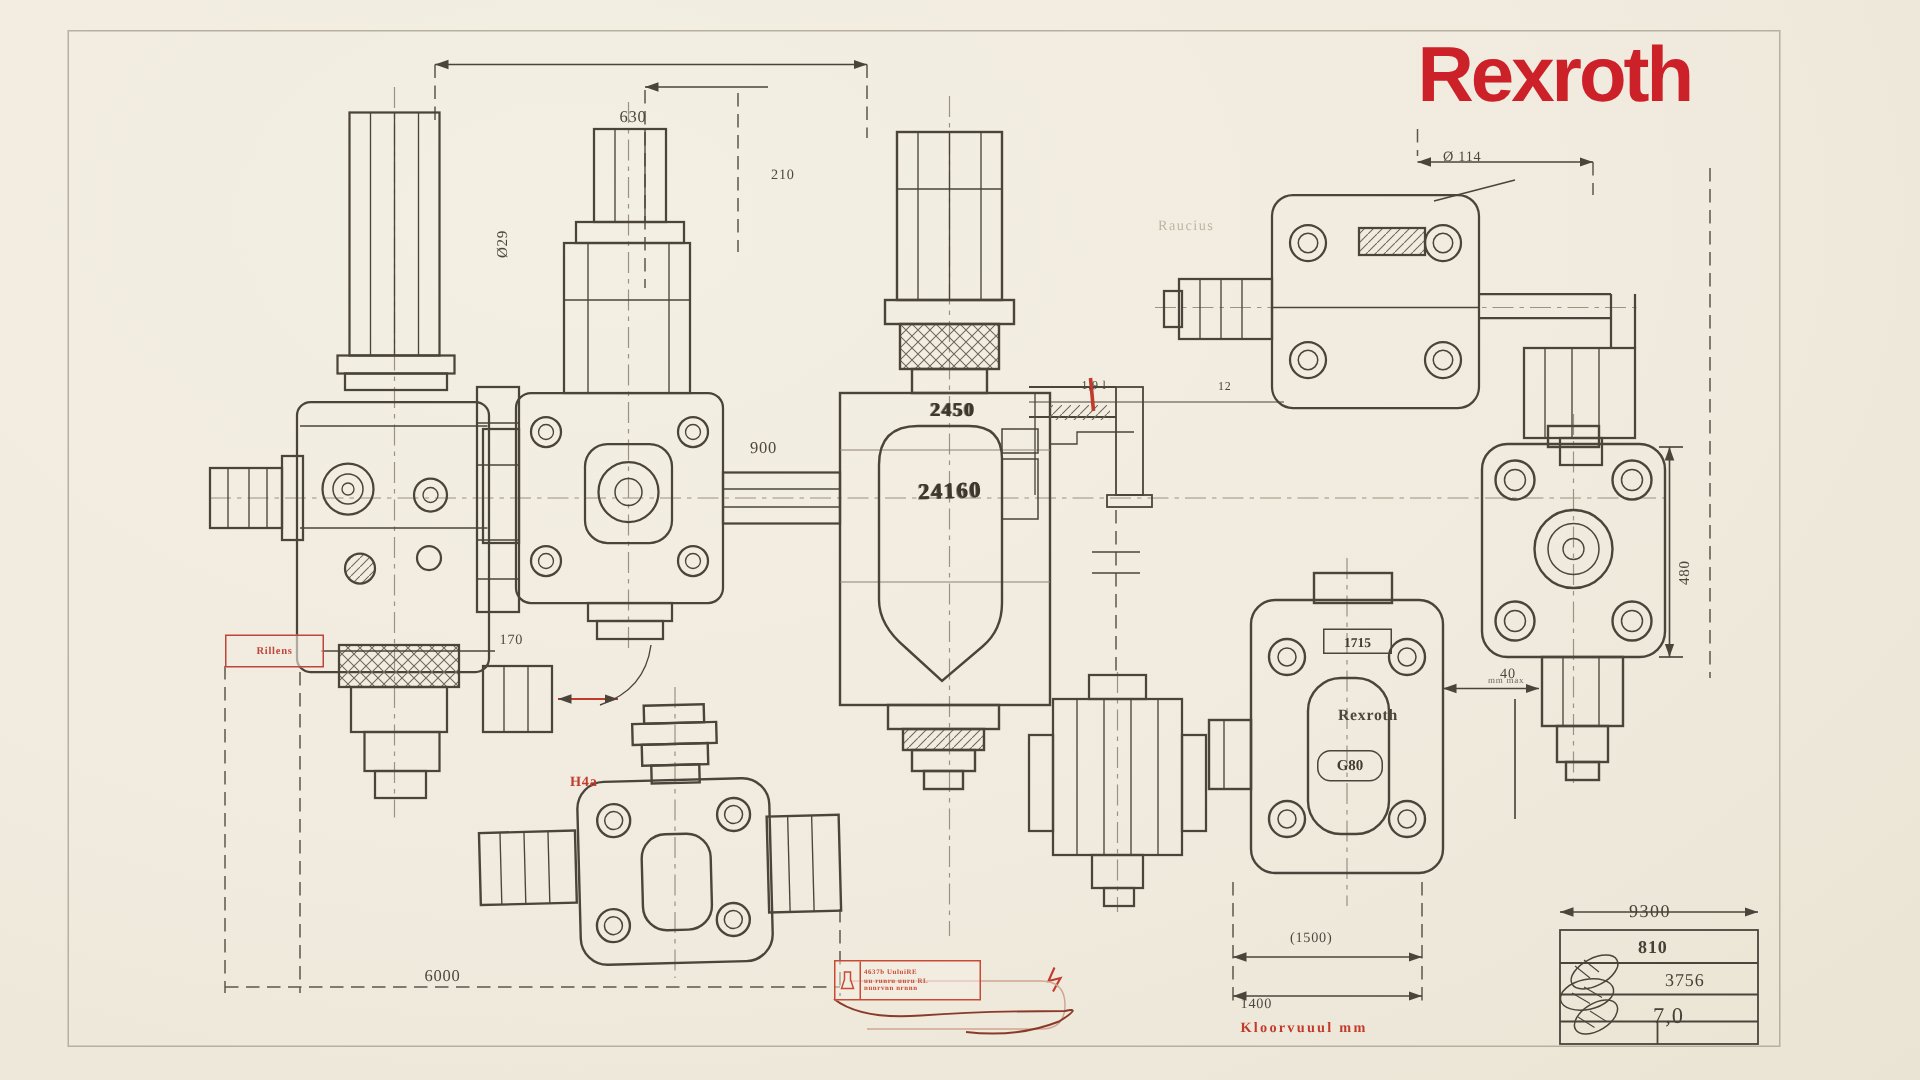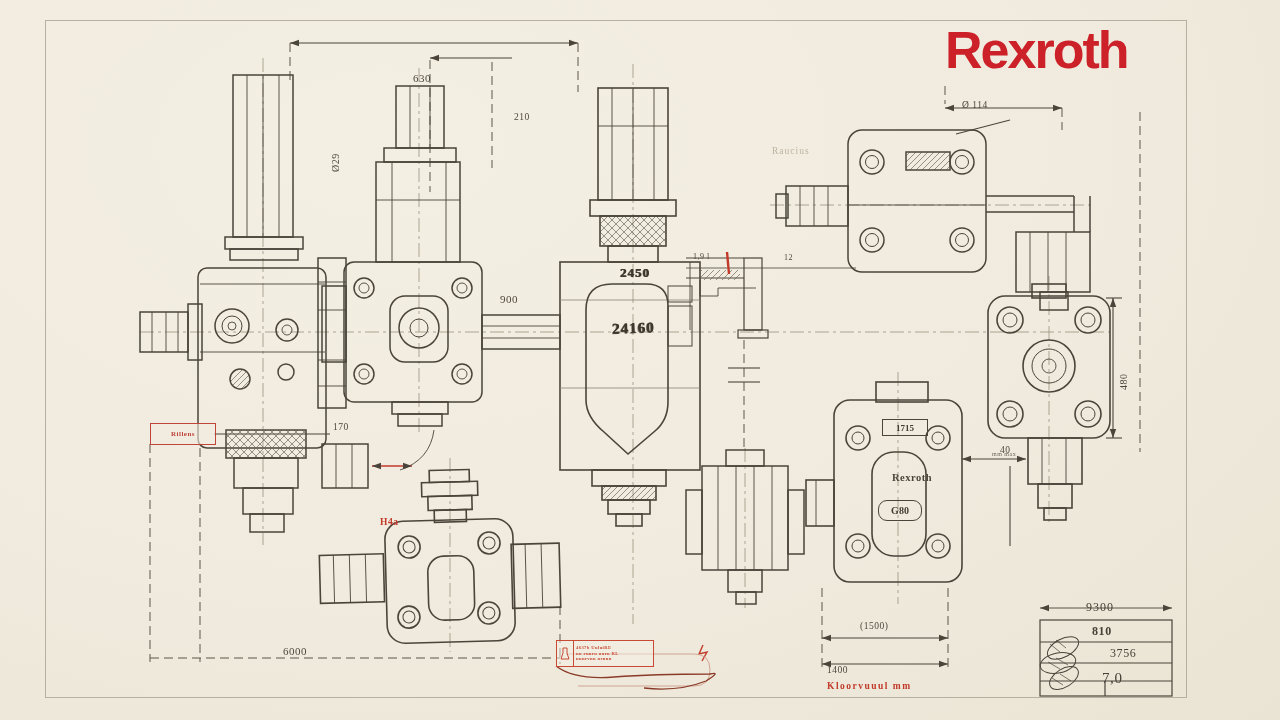--- a/index.html
+++ b/index.html
@@ -5,21 +5,21 @@
   html,body{margin:0;padding:0;background:#d8d2c2;}
   .page{position:relative;width:1280px;height:720px;overflow:hidden;
         background:#f1ecdf;
         background-image:radial-gradient(ellipse at 30% 20%, #f4efe3 0%, #f0ebde 55%, #eae4d4 100%);
         font-family:"Liberation Serif", serif;color:#4a443a;}
   .frame{position:absolute;left:45px;top:20px;width:1140px;height:676px;
          border:1px solid #b7b0a0;pointer-events:none;}
   svg.linework{position:absolute;left:0;top:0;}
   .lbl{position:absolute;white-space:nowrap;color:#4d463c;font-size:11px;letter-spacing:0.5px;}
   .lbl.small{font-size:9.5px;}
-  .lbl.tiny{font-size:8px;}
+  .lbl.tiny{font-size:8px;margin-left:28px;}
   .lbl.center{text-align:center;margin-top:48px;}
   .logo{position:absolute;left:945px;top:24px;font-family:"Liberation Sans",sans-serif;
         font-weight:bold;font-size:52px;letter-spacing:-2px;color:#cc2128;line-height:1;}
   .messy{font-weight:bold;color:#3d372d;letter-spacing:1px;
          text-shadow:0.6px 0 0 #3d372d,-0.6px 0.4px 0 rgba(61,55,45,.55);}
   .faint{color:#bdb5a2;}
   .red{color:#c23b2a;margin-top:35px;}
   .rot{transform:rotate(-90deg);transform-origin:0 0;position:absolute;white-space:nowrap;
        font-size:10px;color:#4d463c;letter-spacing:0.5px;}
   .tagbox{position:absolute;border:1.2px solid #c0443a;background:rgba(241,236,223,.6);

